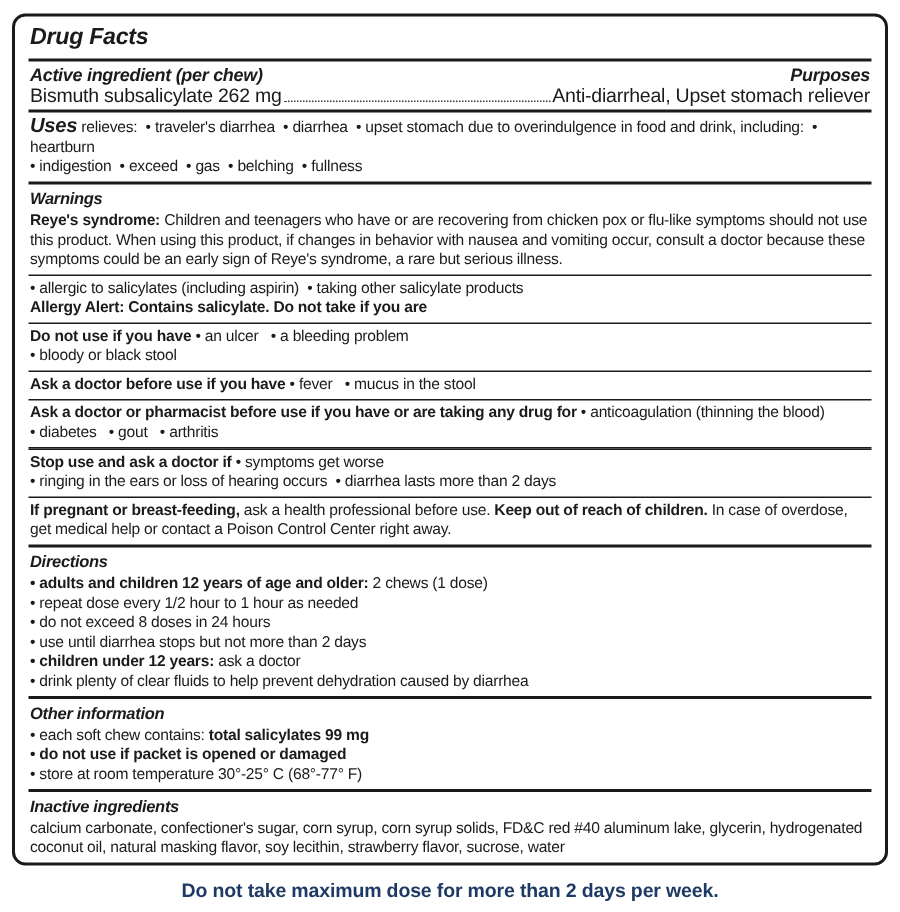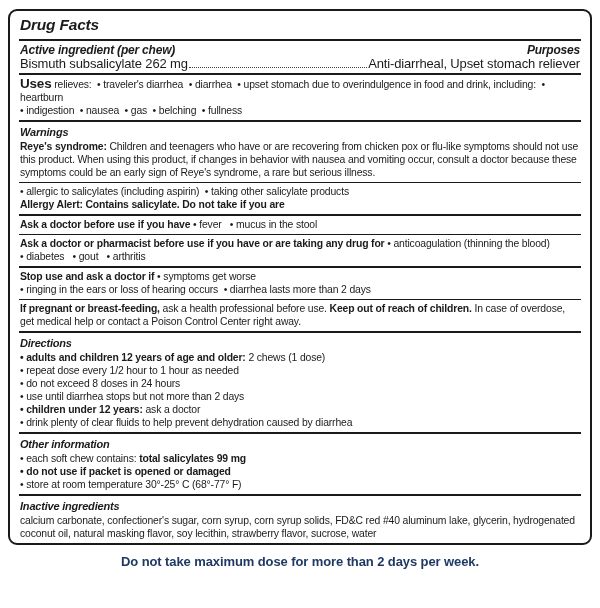--- a/index.html
+++ b/index.html
@@ -25,21 +25,21 @@
 
   .title {
     font-size: 15.5px; font-weight: bold; font-style: italic;
     letter-spacing: -0.2px; padding: 3px 0 2px 0;
   }
   .h-sec {
     font-size: 11px; font-weight: bold; font-style: italic;
     letter-spacing: -0.2px; line-height: 16px;
   }
   .h-inline {
-    font-size: 13.5px; font-weight: bold; 
+    font-size: 13.5px; font-weight: bold; font-style: italic;
     letter-spacing: -0.2px;
     margin-top: 46px;
   }
   .ai-head-row {
     display: flex; justify-content: space-between; align-items: flex-start;
     font-size: 12px; font-weight: bold; font-style: italic;
     letter-spacing: -0.2px; line-height: 14px;
   }
   .leader-row {
     display: flex; align-items: baseline;
@@ -82,36 +82,40 @@
       <div class="leader-row">
           <span>Bismuth subsalicylate 262 mg</span>
           <span class="leader"></span>
           <span>Anti-diarrheal, Upset stomach reliever</span>
         </div>
     </div>
     <div class="rule"></div>
 
     <div class="sec">
       <div class="line ps"><span class="h-inline">Uses</span><span> relieves:  • traveler's diarrhea  • diarrhea  • upset stomach due to overindulgence in food and drink, including:  • heartburn</span></div>
-      <div class="line ps">• indigestion  • nausea  • gas  • belching  • fullness</div>
+      <div class="line ps">• indigestion  • exceed  • gas  • belching  • fullness</div>
     </div>
     <div class="rule"></div>
 
     <div class="sec">
       <div class="h-sec">Warnings</div>
       <p class="body"><span class="b">Reye's syndrome:</span><span> Children and teenagers who have or are recovering from chicken pox or flu-like symptoms should not use this product. When using this product, if changes in behavior with nausea and vomiting occur, consult a doctor because these symptoms could be an early sign of Reye's syndrome, a rare but serious illness.</span></p>
     </div>
     <div class="rule thin"></div>
 
     <div class="sec">
       <div class="line ps">• allergic to salicylates (including aspirin)  • taking other salicylate products</div>
       <div class="line"><span class="b">Allergy Alert: Contains salicylate. Do not take if you are</span></div>
     </div>
     <div class="rule thin"></div>
 
+    <div class="sec">
+      <div class="line ps"><span class="b">Do not use if you have</span><span> • an ulcer   • a bleeding problem</span></div>
+      <div class="line ps">• bloody or black stool</div>
+    </div>
     <div class="rule thin"></div>
 
     <div class="sec">
       <div class="line ps"><span class="b">Ask a doctor before use if you have</span><span> • fever   • mucus in the stool</span></div>
     </div>
     <div class="rule thin"></div>
 
     <div class="sec">
       <div class="line ps"><span class="b">Ask a doctor or pharmacist before use if you have or are taking any drug for</span><span> • anticoagulation (thinning the blood)</span></div>
       <div class="line ps">• diabetes   • gout   • arthritis</div>

